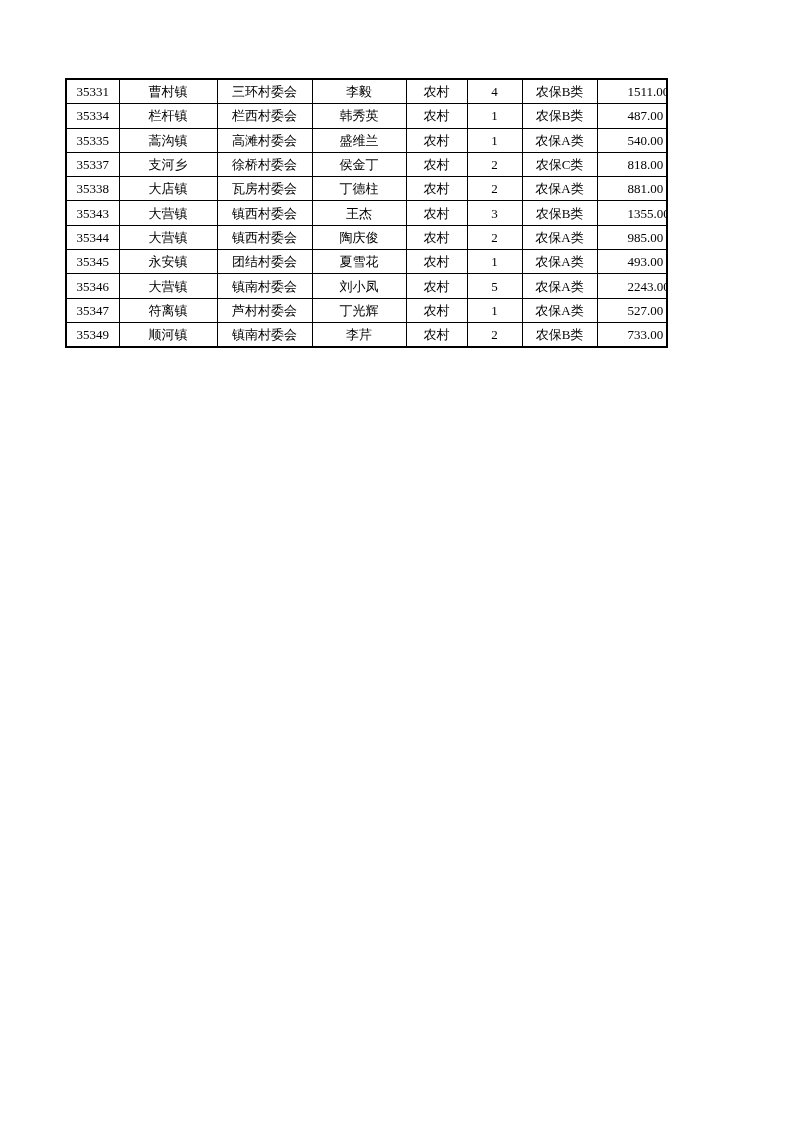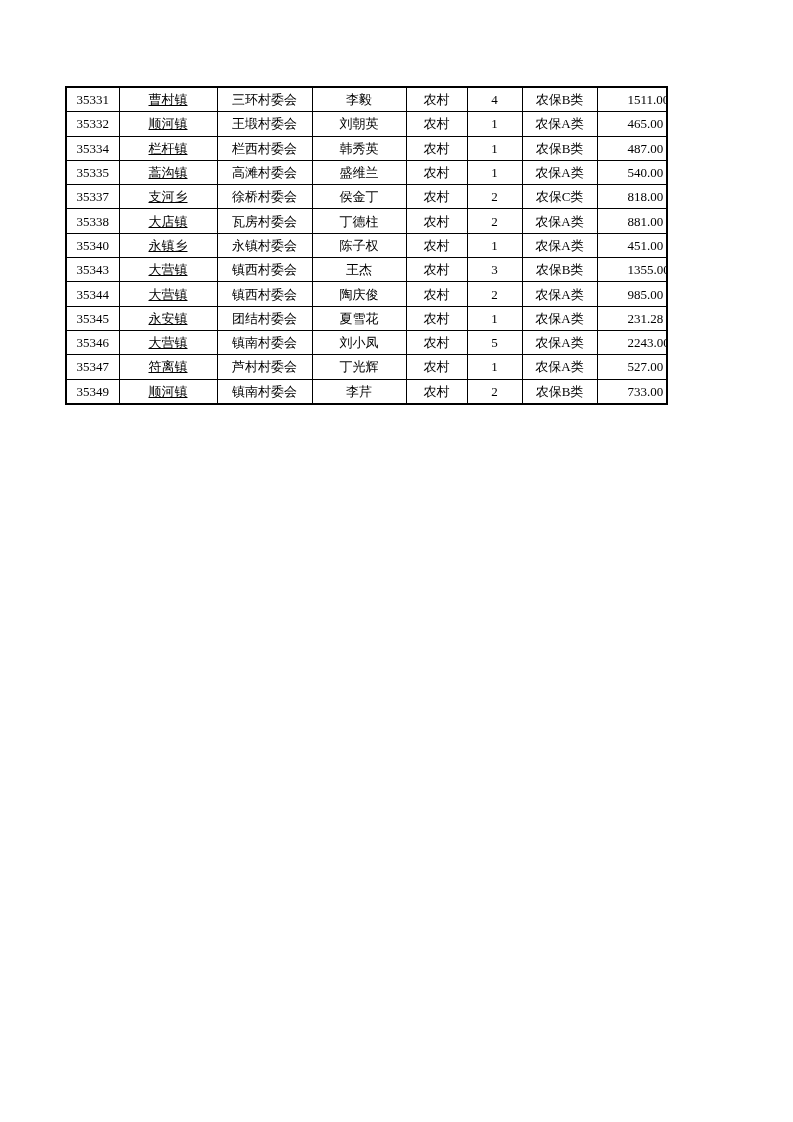--- a/index.html
+++ b/index.html
@@ -11,21 +11,21 @@
     position: relative;
     width: 793px;
     height: 1122px;
     background: #ffffff;
     overflow: hidden;
     font-family: "Liberation Serif", "DejaVu Serif", serif;
   }
   table.records {
     position: absolute;
     left: 65px;
-    top: 86px;
+    top: 78px;
     border-collapse: collapse;
     table-layout: fixed;
     width: 601px;
     border: 2px solid #000000;
     font-size: 13px;
     color: #000000;
   }
   table.records td {
     border: 1.5px solid #000000;
     height: 23.3px;
@@ -37,21 +37,20 @@
     line-height: 1;
   }
   table.records td.col-amount {
     text-align: right;
     padding-right: 7px;
     padding-left: 30px;
   }
   table.records td.col-town {
     
     overflow: hidden;
-    text-decoration: underline;
   }
 </style>
 </head>
 <body>
 
 <div id="page">
   <table class="records">
     <colgroup>
       <col style="width:53px">
       <col style="width:98px">
@@ -67,30 +66,20 @@
       <td class="col-id">35331</td>
       <td class="col-town">曹村镇</td>
       <td class="col-village">三环村委会</td>
       <td class="col-name">李毅</td>
       <td class="col-type">农村</td>
       <td class="col-count">4</td>
       <td class="col-category">农保B类</td>
       <td class="col-amount">1511.00</td>
     </tr>
 
-    <tr>
-      <td class="col-id">35332</td>
-      <td class="col-town">顺河镇</td>
-      <td class="col-village">王塅村委会</td>
-      <td class="col-name">刘朝英</td>
-      <td class="col-type">农村</td>
-      <td class="col-count">1</td>
-      <td class="col-category">农保A类</td>
-      <td class="col-amount">465.00</td>
-    </tr>
 
 
     <tr>
       <td class="col-id">35334</td>
       <td class="col-town">栏杆镇</td>
       <td class="col-village">栏西村委会</td>
       <td class="col-name">韩秀英</td>
       <td class="col-type">农村</td>
       <td class="col-count">1</td>
       <td class="col-category">农保B类</td>
@@ -125,30 +114,20 @@
       <td class="col-town">大店镇</td>
       <td class="col-village">瓦房村委会</td>
       <td class="col-name">丁德柱</td>
       <td class="col-type">农村</td>
       <td class="col-count">2</td>
       <td class="col-category">农保A类</td>
       <td class="col-amount">881.00</td>
     </tr>
 
 
-    <tr>
-      <td class="col-id">35340</td>
-      <td class="col-town">永镇乡</td>
-      <td class="col-village">永镇村委会</td>
-      <td class="col-name">陈子权</td>
-      <td class="col-type">农村</td>
-      <td class="col-count">1</td>
-      <td class="col-category">农保A类</td>
-      <td class="col-amount">451.00</td>
-    </tr>
 
 
 
     <tr>
       <td class="col-id">35343</td>
       <td class="col-town">大营镇</td>
       <td class="col-village">镇西村委会</td>
       <td class="col-name">王杰</td>
       <td class="col-type">农村</td>
       <td class="col-count">3</td>
@@ -168,21 +147,21 @@
     </tr>
 
     <tr>
       <td class="col-id">35345</td>
       <td class="col-town">永安镇</td>
       <td class="col-village">团结村委会</td>
       <td class="col-name">夏雪花</td>
       <td class="col-type">农村</td>
       <td class="col-count">1</td>
       <td class="col-category">农保A类</td>
-      <td class="col-amount">231.28</td>
+      <td class="col-amount">493.00</td>
     </tr>
 
     <tr>
       <td class="col-id">35346</td>
       <td class="col-town">大营镇</td>
       <td class="col-village">镇南村委会</td>
       <td class="col-name">刘小凤</td>
       <td class="col-type">农村</td>
       <td class="col-count">5</td>
       <td class="col-category">农保A类</td>

